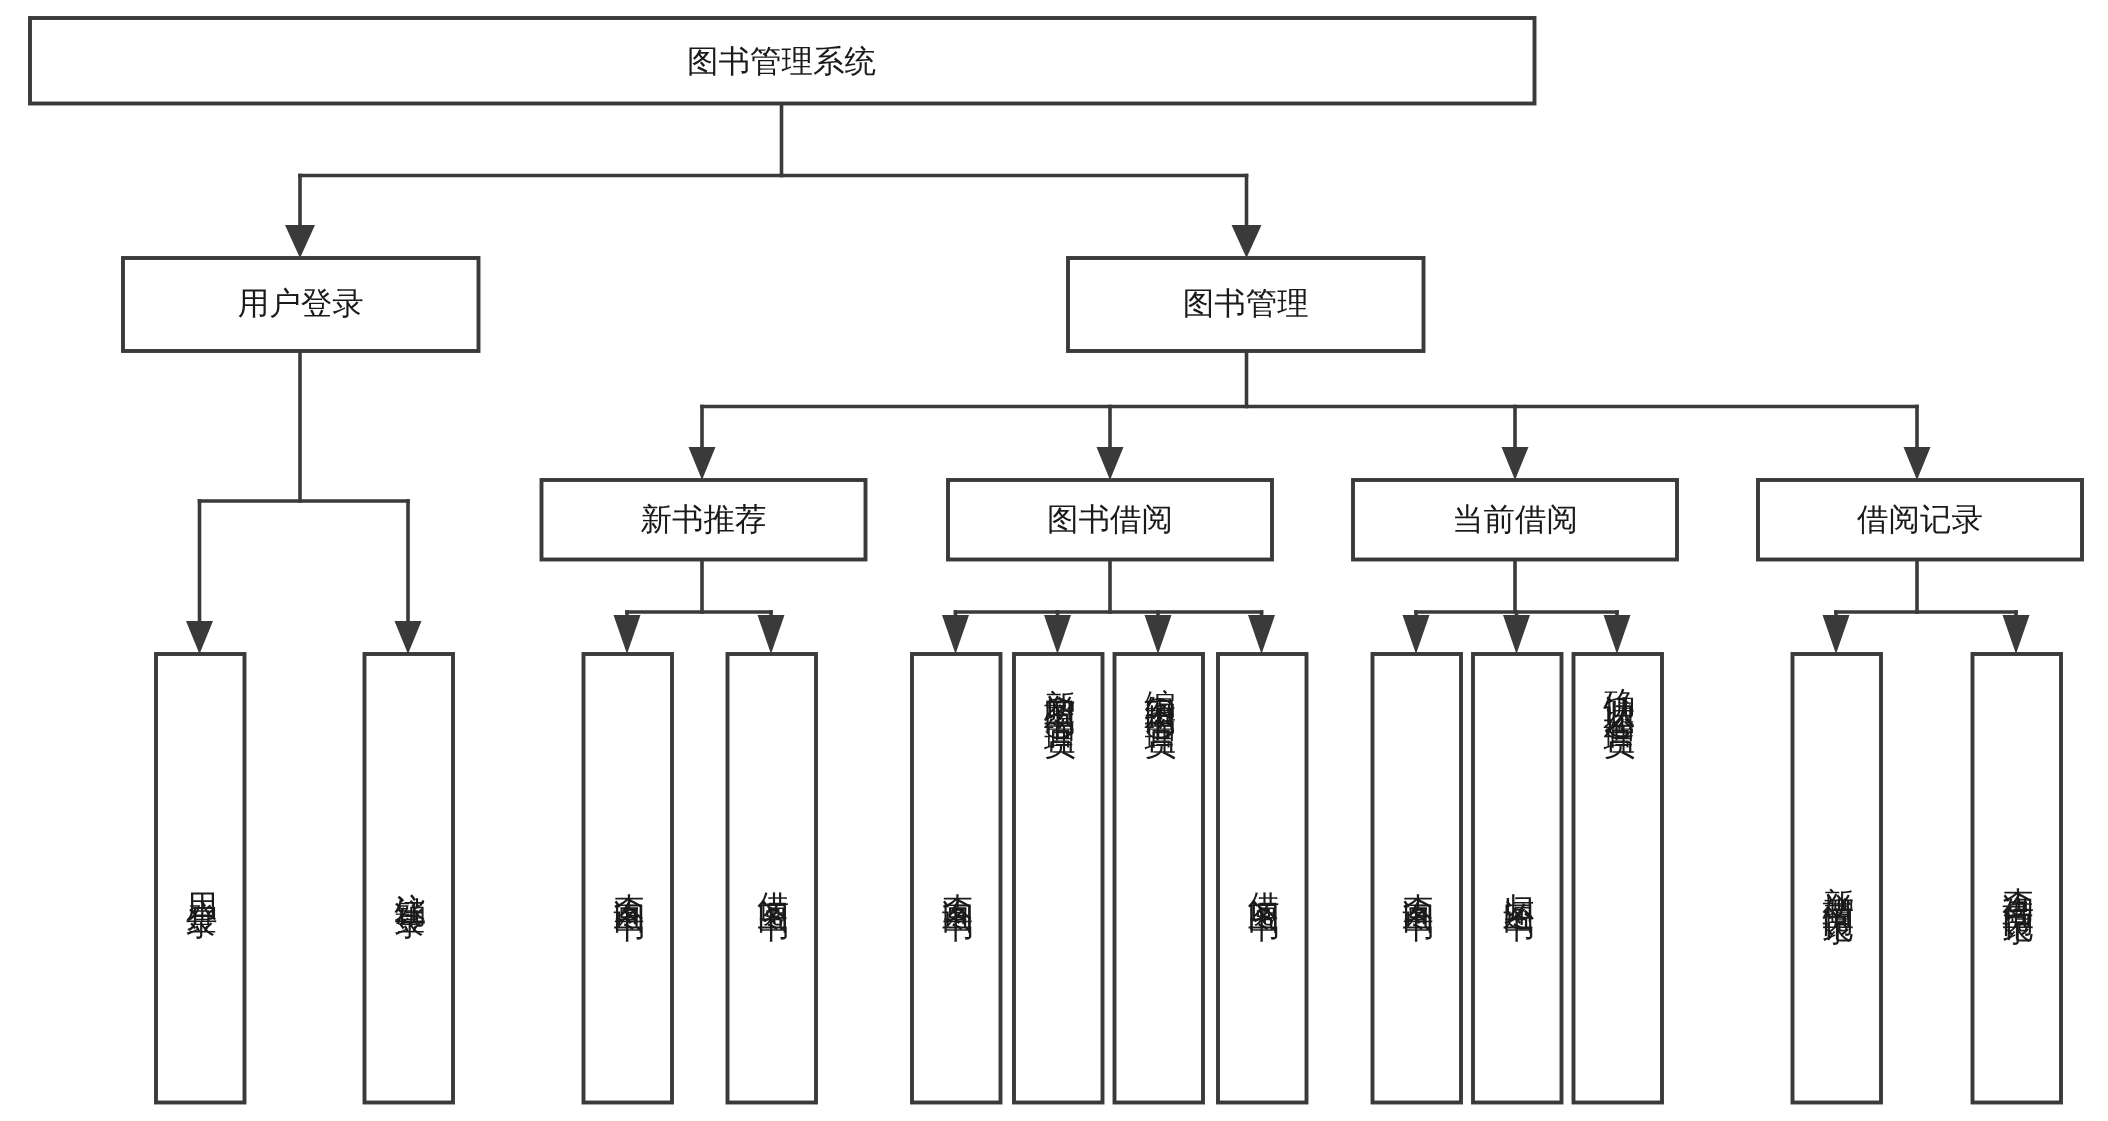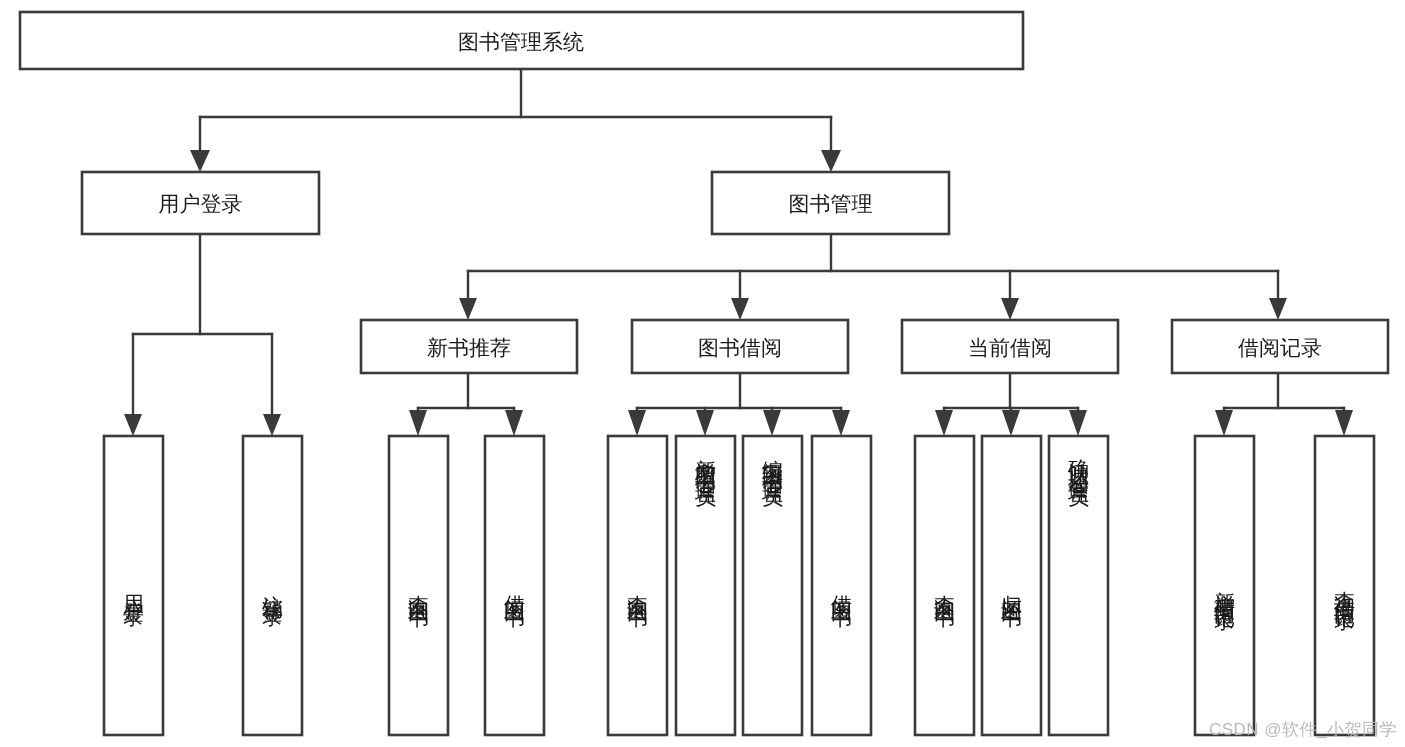--- a/index.html
+++ b/index.html
@@ -248,15 +248,14 @@
     <span class="node-label-v">确认归还（管理员）</span>
   </div>
 
   <div class="node-label-v-wrap" style="left:1195px; top:436px; width:59px; height:299px; align-items:center;">
     <span class="node-label-v">新增借阅记录</span>
   </div>
   <div class="node-label-v-wrap" style="left:1315px; top:436px; width:59px; height:299px; align-items:center;">
     <span class="node-label-v">查询借阅记录</span>
   </div>
 
-  <div id="watermark">CSDN @软件_小贺同学</div>
 
 </div>
 
 </body></html>

